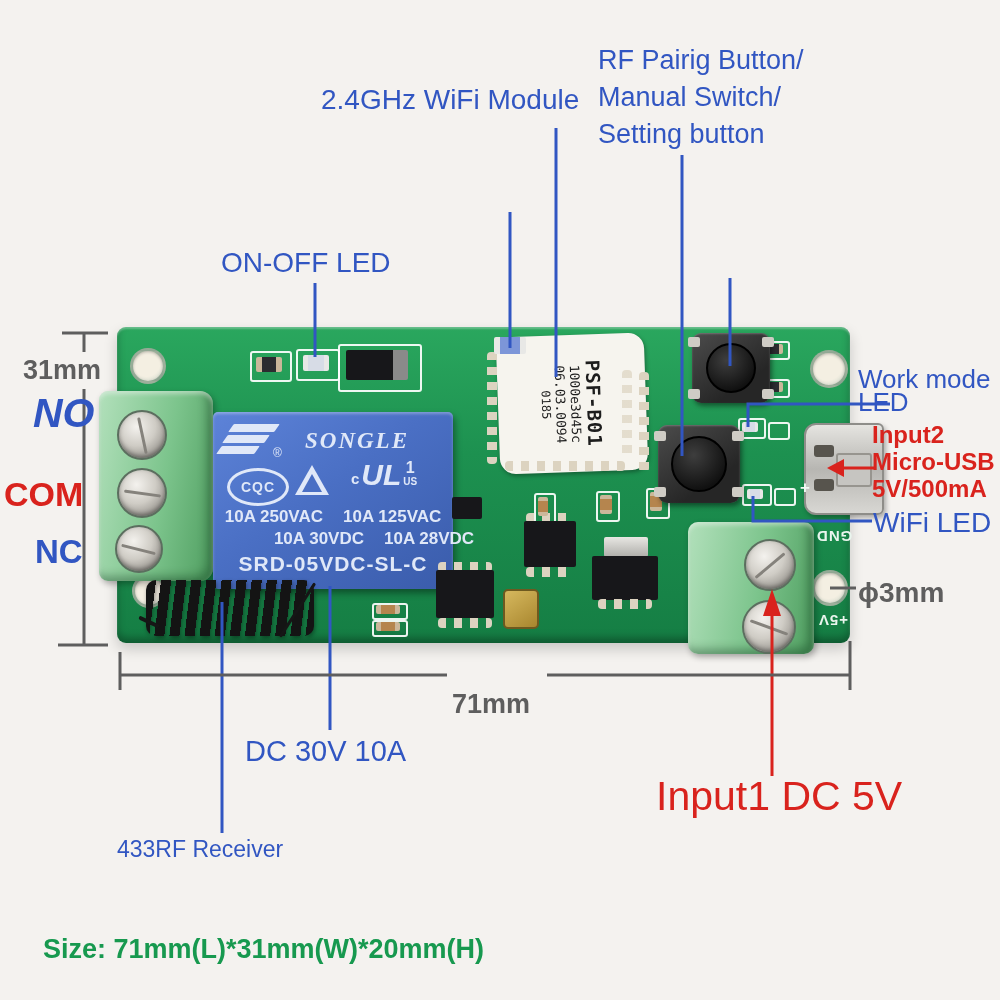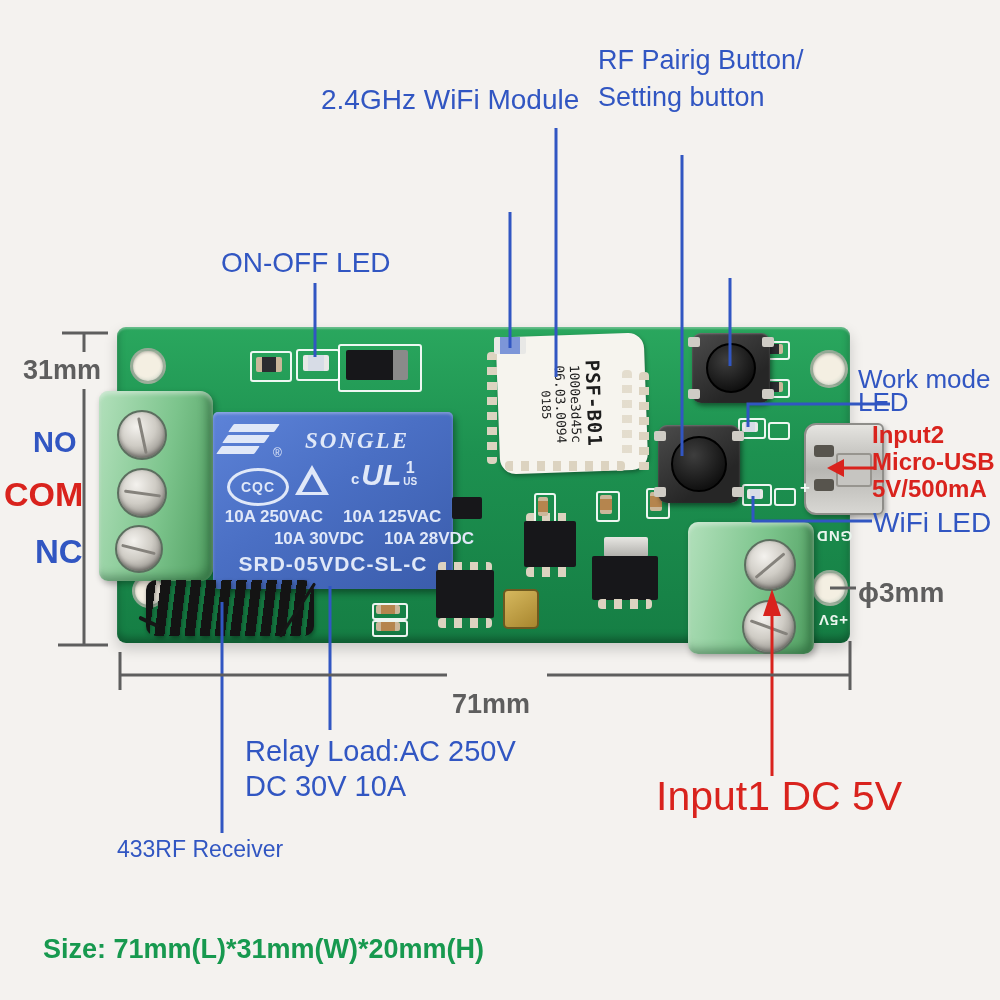--- a/index.html
+++ b/index.html
@@ -265,45 +265,45 @@
       <path d="M84 333 V352 M84 389 V646"></path>
       <path d="M62 333 H108 M58 645 H108"></path>
       <path d="M120 652 V690 M850 641 V690"></path>
       <path d="M120 675 H447 M547 675 H850"></path>
       <path d="M830 588 H856"></path>
     </g>
   </svg>
 
   <div class="lbl lbl-c" style="left:598px;top:42px;width:304px;line-height:37px;">
     <div>RF Pairig Button/</div>
+    <div>Manual Switch/</div>
     <div>Setting button</div>
   </div>
   <div class="lbl" style="left:321px;top:84px;font-size:28px;">2.4GHz WiFi Module</div>
   <div class="lbl" style="left:221px;top:247px;font-size:28px;">ON-OFF LED</div>
   <div class="lbl lbl-c" style="left:858px;top:368px;width:138px;font-size:26px;line-height:23px;">
     <div>Work mode</div>
     <div>LED</div>
   </div>
   <div class="lbl lbl-c red" style="left:872px;top:421px;width:130px;font-size:24px;line-height:27px;font-weight:bold;">
     <div>Input2</div>
     <div>Micro-USB</div>
     <div>5V/500mA</div>
   </div>
   <div class="lbl" style="left:873px;top:507px;font-size:28px;">WiFi LED</div>
 
   <div class="lbl gray" style="left:23px;top:355px;">31mm</div>
-  <div class="lbl" style="left:33px;top:426px;font-size:29px;font-weight:bold;">NO</div>
+  <div class="lbl" style="left:33px;top:390px;font-size:41px;font-weight:bold;font-style:italic;">NO</div>
   <div class="lbl red" style="left:4px;top:475px;font-size:34px;font-weight:bold;">COM</div>
   <div class="lbl" style="left:35px;top:533px;font-size:33px;font-weight:bold;">NC</div>
 
   <div class="lbl gray" style="left:452px;top:689px;">71mm</div>
   <div class="lbl gray" style="left:858px;top:577px;font-size:28px;">ϕ3mm</div>
 
   <div class="lbl lbl-c" style="left:245px;top:734px;width:300px;font-size:29px;line-height:35px;">
-    <div>Relay Load:AC 250V</div>
     <div>DC 30V 10A</div>
   </div>
   <div class="lbl" style="left:117px;top:836px;font-size:23px;">433RF Receiver</div>
   <div class="lbl red" style="left:656px;top:773px;font-size:41px;">Input1 DC 5V</div>
 
   <div class="lbl green" style="left:43px;top:934px;">Size:  71mm(L)*31mm(W)*20mm(H)</div>
 
 </div>
 
 </body></html>

